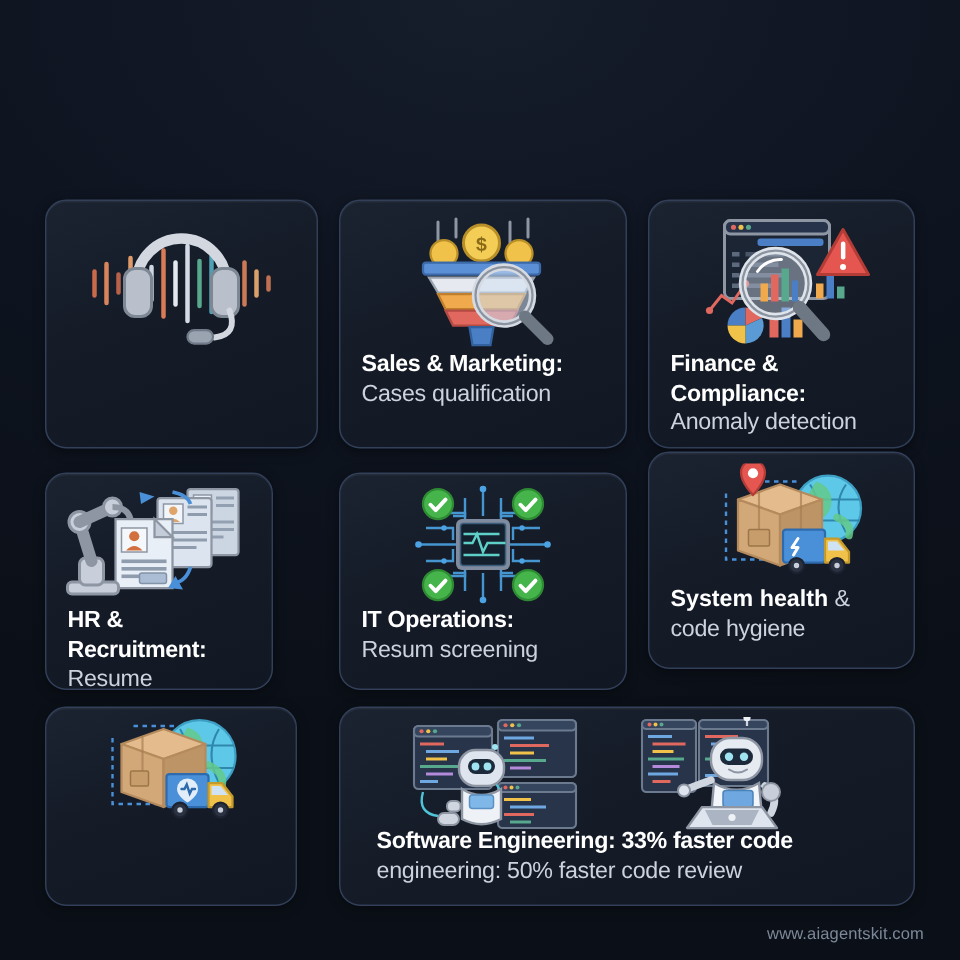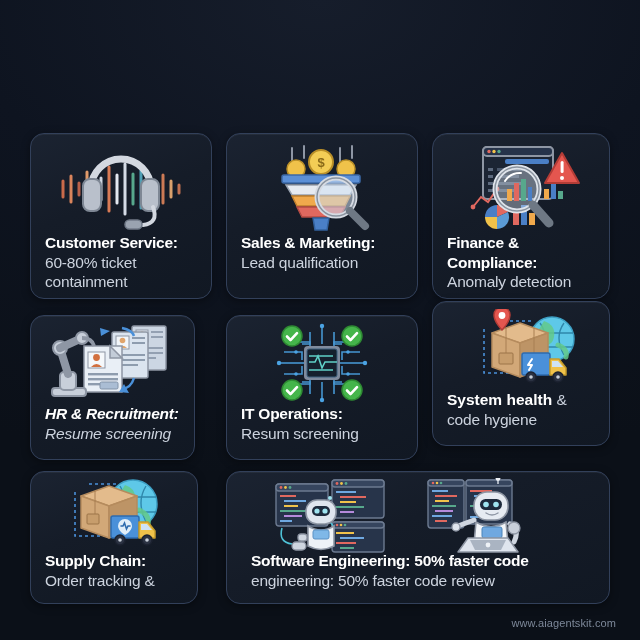--- a/index.html
+++ b/index.html
@@ -56,23 +56,23 @@
   .bd{
     color:#ccd3de; font-weight:normal; font-size:15.5px; line-height:19.5px;
     letter-spacing:-0.2px;
   }
   .hd-inline{ color:#ffffff; font-weight:bold; }
   .bd-inline{ color:#ccd3de; font-weight:normal; }
 
   
   #c1{ left:0;   top:0;   width:182px; height:166px; }
   #c2{ left:196px; top:0; width:192px; height:166px; }
-  #c3{ left:402px; top:0; width:178px; height:166px;border-radius:15px; }
+  #c3{ left:402px; top:0; width:178px; height:166px; }
   
-  #c4{ left:0;   top:182px; width:165px; height:145px;font-style:italic; }
+  #c4{ left:0;   top:182px; width:152px; height:145px; }
   #c5{ left:196px; top:182px; width:192px; height:145px; }
   #c6{ left:402px; top:168px; width:178px; height:145px; }
   
   #c7{ left:0;   top:338px; width:168px; height:133px; }
   #c8{ left:196px; top:338px; width:384px; height:133px; }
 
   #c1 .icon-wrap,#c2 .icon-wrap,#c3 .icon-wrap{ top:10px; height:88px; }
   #c4 .icon-wrap,#c5 .icon-wrap,#c6 .icon-wrap{ top:6px; height:82px; }
   #c7 .icon-wrap{ top:4px; height:76px; }
   #c8 .icon-wrap{ top:6px; height:76px; }
@@ -121,24 +121,20 @@
             <line x1="116" y1="36" x2="116" y2="52" stroke="#d9a06c" stroke-width="3"></line>
             <line x1="124" y1="40" x2="124" y2="48" stroke="#bf7051" stroke-width="3"></line>
           </g>
           <path d="M36 44 A30 30 0 0 1 96 44" fill="none" stroke="#d3d8e0" stroke-width="7" stroke-linecap="round"></path>
           <rect x="28" y="34" width="18" height="32" rx="7" fill="#b9c0cb" stroke="#7e8794" stroke-width="2"></rect>
           <rect x="86" y="34" width="18" height="32" rx="7" fill="#b9c0cb" stroke="#7e8794" stroke-width="2"></rect>
           <path d="M98 62 q6 16 -10 18" fill="none" stroke="#d3d8e0" stroke-width="4" stroke-linecap="round"></path>
           <rect x="70" y="75" width="17" height="9" rx="4.5" fill="#9aa3b0" stroke="#717a88" stroke-width="1.5"></rect>
         </svg>
       </div>
-      <div class="txt">
-        <div class="hd">Customer Service:</div>
-        <div class="bd">60-80% ticket containment</div>
-      </div>
     </div>
 
     <div class="card" id="c2">
       <div class="icon-wrap">
         <svg width="112" height="88" viewBox="0 0 112 88">
           <g stroke="#8e96a4" stroke-width="2" stroke-linecap="round">
             <line x1="26" y1="4" x2="26" y2="18"></line>
             <line x1="38" y1="2" x2="38" y2="14"></line>
             <line x1="74" y1="4" x2="74" y2="18"></line>
             <line x1="86" y1="2" x2="86" y2="14"></line>
@@ -152,21 +148,21 @@
           <polygon points="26,52 84,52 79,62 31,62" fill="#f0a94c" stroke="#c07f2c" stroke-width="1.5"></polygon>
           <polygon points="31,63 79,63 74,73 36,73" fill="#e0685f" stroke="#b34a43" stroke-width="1.5"></polygon>
           <polygon points="47,74 63,74 61,86 49,86" fill="#4a7fc6" stroke="#32619d" stroke-width="1.5"></polygon>
           <circle cx="70" cy="53" r="19" fill="#cfe0f2" fill-opacity=".55" stroke="#d6dbe3" stroke-width="5"></circle>
           <circle cx="70" cy="53" r="19" fill="none" stroke="#8a939f" stroke-width="1.5"></circle>
           <line x1="84" y1="67" x2="99" y2="82" stroke="#6e7884" stroke-width="8" stroke-linecap="round"></line>
         </svg>
       </div>
       <div class="txt">
         <div class="hd">Sales &amp; Marketing:</div>
-        <div class="bd">Lead qualification</div>
+        <div class="bd">Cases qualification</div>
       </div>
     </div>
 
     <div class="card" id="c3">
       <div class="icon-wrap">
         <svg width="124" height="90" viewBox="0 0 124 90">
           <rect x="24" y="4" width="70" height="52" rx="4" fill="#1c2534" stroke="#8e96a4" stroke-width="2"></rect>
           <rect x="24" y="4" width="70" height="9" rx="4" fill="#26334a" stroke="#8e96a4" stroke-width="2"></rect>
           <circle cx="30" cy="8.5" r="1.7" fill="#e0685f"></circle>
             <circle cx="35" cy="8.5" r="1.7" fill="#f0c24a"></circle>
@@ -402,24 +398,20 @@
           <rect x="56" y="40" width="28" height="22" rx="2" fill="#4a90d9" stroke="#2e6bae" stroke-width="1.5"></rect>
           <path d="M84 46 h9 l7 9 v7 h-16 z" fill="#f0c24a" stroke="#c39a2b" stroke-width="1.5" stroke-linejoin="round"></path>
           <path d="M86 48 h6 l5 6 h-11 z" fill="#cfe3f5"></path>
           <circle cx="65" cy="64" r="5" fill="#2b3242" stroke="#1c2230" stroke-width="1.5"></circle>
             <circle cx="65" cy="64" r="1.8" fill="#c8cfda"></circle>
           <circle cx="92" cy="64" r="5" fill="#2b3242" stroke="#1c2230" stroke-width="1.5"></circle>
             <circle cx="92" cy="64" r="1.8" fill="#c8cfda"></circle>
           <path d="M70 43 a7 7 0 0 1 7 7 c0 5 -7 9 -7 9 s-7 -4 -7 -9 a7 7 0 0 1 7 -7 z" fill="#e9f3fb" opacity=".95"></path>
           <path d="M66 50 h2 l1.5 -3 l2 6 l1.5 -3 h2" fill="none" stroke="#2e6bae" stroke-width="1.6" stroke-linecap="round"></path>
         </svg>
-      </div>
-      <div class="txt">
-        <div class="hd">Supply Chain:</div>
-        <div class="bd">Order tracking &amp;</div>
       </div>
     </div>
 
     <div class="card" id="c8">
       <div class="icon-wrap">
         <svg width="300" height="76" viewBox="0 0 300 76">
 
           <g>
             <rect x="8" y="6" width="52" height="42" rx="3" fill="#27344a" stroke="#6c7a90" stroke-width="1.4"></rect>
             <rect x="8" y="6" width="52" height="7" rx="3" fill="#36455e" stroke="#6c7a90" stroke-width="1.4"></rect>
@@ -510,21 +502,21 @@
             <circle cx="28" cy="49" r="4" fill="#dfe5ee" stroke="#8e96a4" stroke-width="1.3"></circle>
             <path d="M82 46 q10 6 4 18" fill="none" stroke="#cfd6e0" stroke-width="5" stroke-linecap="round"></path>
             <circle cx="86" cy="50" r="6" fill="#c8cfda" stroke="#8e96a4" stroke-width="1.3"></circle>
             <path d="M30 74 l10 -14 h40 l10 14 z" fill="#dfe5ee" stroke="#8e96a4" stroke-width="1.5" stroke-linejoin="round"></path>
             <path d="M42 62 h36 l-5 10 h-26 z" fill="#aab4c2"></path>
             <circle cx="60" cy="67" r="2.4" fill="#eef2f7"></circle>
           </g>
         </svg>
       </div>
       <div class="txt">
-        <div class="hd">Software Engineering: 50% faster code</div>
+        <div class="hd">Software Engineering: 33% faster code</div>
         <div class="bd">engineering: 50% faster code review</div>
       </div>
     </div>
 
   </div>
 
   <div class="footer">www.aiagentskit.com</div>
 </div>
 
 </body></html>

